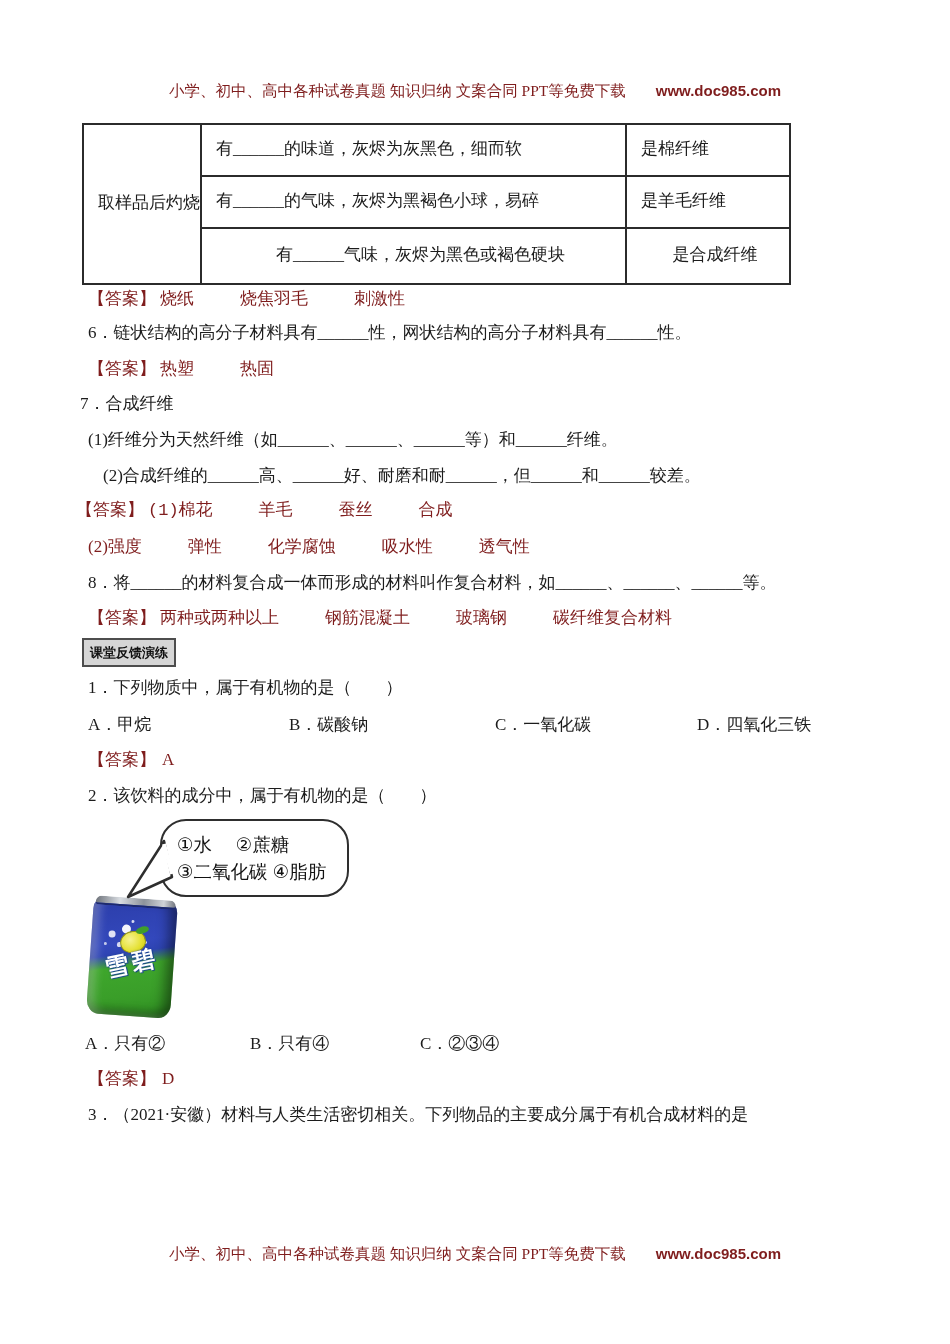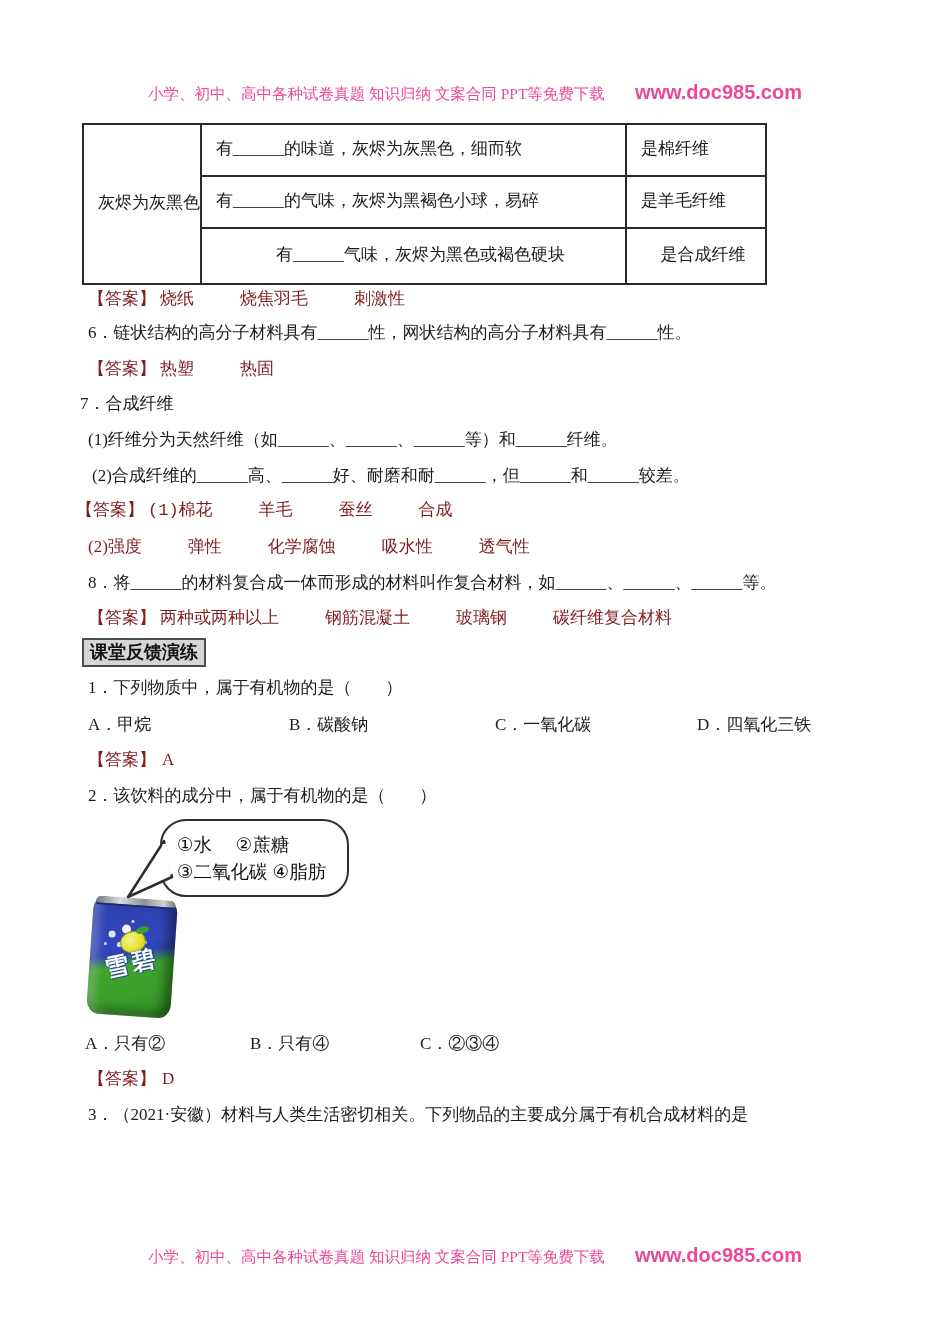--- a/index.html
+++ b/index.html
@@ -7,46 +7,46 @@
   body {
     width:950px; height:1344px; position:relative;
     font-family:"Liberation Serif","DejaVu Serif",serif;
     color:#1c1c1c; font-size:17px;
   }
   .abs { position:absolute; }
   .line { white-space:nowrap; line-height:24px; }
 
   
   .pagebar {
-    left:0; width:950px; text-align:center; font-size:15.5px; color:#ec4899;
+    left:0; width:950px; text-align:center; font-size:15.5px; color:#7f1d1d;
     display:flex; justify-content:center; align-items:baseline; gap:30px;
   }
-  .pagebar .site { font-family:"Liberation Sans","DejaVu Sans",sans-serif; font-weight:bold; font-size:20px; }
+  .pagebar .site { font-family:"Liberation Sans","DejaVu Sans",sans-serif; font-weight:bold; font-size:15px; }
 
   
   table.burn { border-collapse:collapse; table-layout:fixed; }
   table.burn td {
     border:2px solid #2b2b2b; vertical-align:middle;
     font-size:17px; padding:0 0 4px 14px;
   }
   td.c1 { width:118px; text-align:center; padding:0 4px; }
   td.c2 { width:425px; }
-  td.c3 { width:140px; }
+  td.c3 { width:164px; }
 
   
   .ans { color:#7f1d1d; }
   .ans .it { margin-left:46px; }
   .ans .it0 { margin-left:4px; }
   .ans .letter { margin-left:6px; }
 
   
   .section-box {
     background:#d6d6d6; border:2px solid #4d4d4d; color:#111;
     font-family:"Liberation Sans","DejaVu Sans",sans-serif;
-    font-weight:bold; font-size:18px; padding:2px 6px; line-height:21px;
+    font-weight:bold; font-size:13px; padding:2px 6px; line-height:21px;
   }
 
   
   .opts { display:grid; grid-template-columns:165px 170px 166px auto; }
 
   
   .bubble {
     left:160px; top:819px; width:189px; height:78px;
     border:2.5px solid #2e2e2e; border-radius:26px; background:#fff; z-index:1;
     padding:10px 0 0 15px;
@@ -95,21 +95,21 @@
 <body>
 
 <div class="abs pagebar" style="top:81px;">
   <span>小学、初中、高中各种试卷真题 知识归纳 文案合同 PPT等免费下载</span>
   <span class="site">www.doc985.com</span>
 </div>
 
 <table class="burn abs" style="left:82px; top:123px;">
   <tbody>
       <tr style="height:52px;">
-    <td class="c1" rowspan="3">灰烬为灰黑色</td>
+    <td class="c1" rowspan="3">取样品后灼烧</td>
     <td class="c2">有______的味道，灰烬为灰黑色，细而软</td>
     <td class="c3">是棉纤维</td>
   </tr>
   <tr style="height:52px;">
     <td class="c2">有______的气味，灰烬为黑褐色小球，易碎</td>
     <td class="c3">是羊毛纤维</td>
   </tr>
   <tr style="height:56px;text-align:center;">
     <td class="c2">有______气味，灰烬为黑色或褐色硬块</td>
     <td class="c3">是合成纤维</td>
@@ -121,21 +121,21 @@
   <span>【答案】</span><span class="it0">烧纸</span><span class="it">烧焦羽毛</span><span class="it">刺激性</span>
 </div>
 
 <div class="abs line" style="left:88px; top:321px;">6．链状结构的高分子材料具有______性，网状结构的高分子材料具有______性。</div>
 <div class="abs line ans" style="left:88px; top:357px;">
   <span>【答案】</span><span class="it0">热塑</span><span class="it">热固</span>
 </div>
 
 <div class="abs line" style="left:80px; top:392px;">7．合成纤维</div>
 <div class="abs line" style="left:88px; top:428px;">(1)纤维分为天然纤维（如______、______、______等）和______纤维。</div>
-<div class="abs line" style="left:92px; top:464px;">(2)合成纤维的______高、______好、耐磨和耐______，但______和______较差。</div>
+<div class="abs line" style="left:103px; top:464px;">(2)合成纤维的______高、______好、耐磨和耐______，但______和______较差。</div>
 <div class="abs line ans" style="left:76px; top:499px;font-family:Liberation Mono, monospace;">
   <span>【答案】</span><span class="it0">(1)棉花</span><span class="it">羊毛</span><span class="it">蚕丝</span><span class="it">合成</span>
 </div>
 <div class="abs line ans" style="left:88px; top:535px;">
   <span>(2)强度</span><span class="it">弹性</span><span class="it">化学腐蚀</span><span class="it">吸水性</span><span class="it">透气性</span>
 </div>
 
 <div class="abs line" style="left:88px; top:571px;">8．将______的材料复合成一体而形成的材料叫作复合材料，如______、______、______等。</div>
 <div class="abs line ans" style="left:88px; top:606px;">
   <span>【答案】</span><span class="it0">两种或两种以上</span><span class="it">钢筋混凝土</span><span class="it">玻璃钢</span><span class="it">碳纤维复合材料</span>

